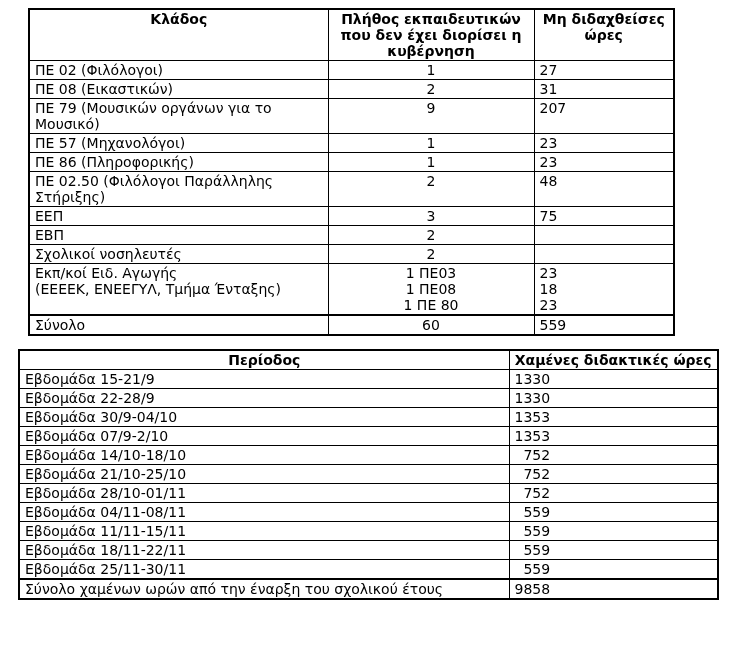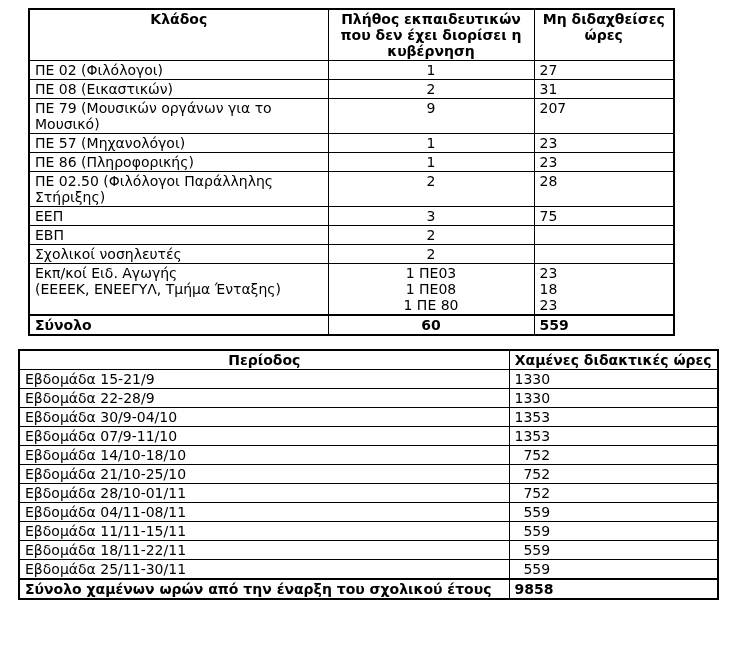--- a/index.html
+++ b/index.html
@@ -40,21 +40,21 @@
     vertical-align: top;
     white-space: pre-line;
     overflow: hidden;
   }
   th {
     font-weight: bold;
     text-align: center;
   }
   td.c { text-align: center; }
   tr.total td {
-    font-weight: bold;
+    font-weight: normal;
     border-top: 2px solid #000;
   }
   td.num .v {
     display: inline-block;
     min-width: 4ch;
     text-align: right;
     white-space: pre;
   }
 </style>
 </head>
@@ -102,21 +102,21 @@
       </tr>
       <tr>
         <td>ΠΕ 86 (Πληροφορικής)</td>
         <td class="c">1</td>
         <td>23</td>
       </tr>
       <tr>
         <td>ΠΕ 02.50 (Φιλόλογοι Παράλληλης
 Στήριξης)</td>
         <td class="c">2</td>
-        <td>28</td>
+        <td>48</td>
       </tr>
       <tr>
         <td>ΕΕΠ</td>
         <td class="c">3</td>
         <td>75</td>
       </tr>
       <tr>
         <td>ΕΒΠ</td>
         <td class="c">2</td>
         <td></td>
@@ -162,21 +162,21 @@
       </tr>
       <tr>
         <td>Εβδομάδα 22-28/9</td>
         <td class="num"><span class="v">1330</span></td>
       </tr>
       <tr>
         <td>Εβδομάδα 30/9-04/10</td>
         <td class="num"><span class="v">1353</span></td>
       </tr>
       <tr>
-        <td>Εβδομάδα 07/9-11/10</td>
+        <td>Εβδομάδα 07/9-2/10</td>
         <td class="num"><span class="v">1353</span></td>
       </tr>
       <tr>
         <td>Εβδομάδα 14/10-18/10</td>
         <td class="num"><span class="v">752</span></td>
       </tr>
       <tr>
         <td>Εβδομάδα 21/10-25/10</td>
         <td class="num"><span class="v">752</span></td>
       </tr>

